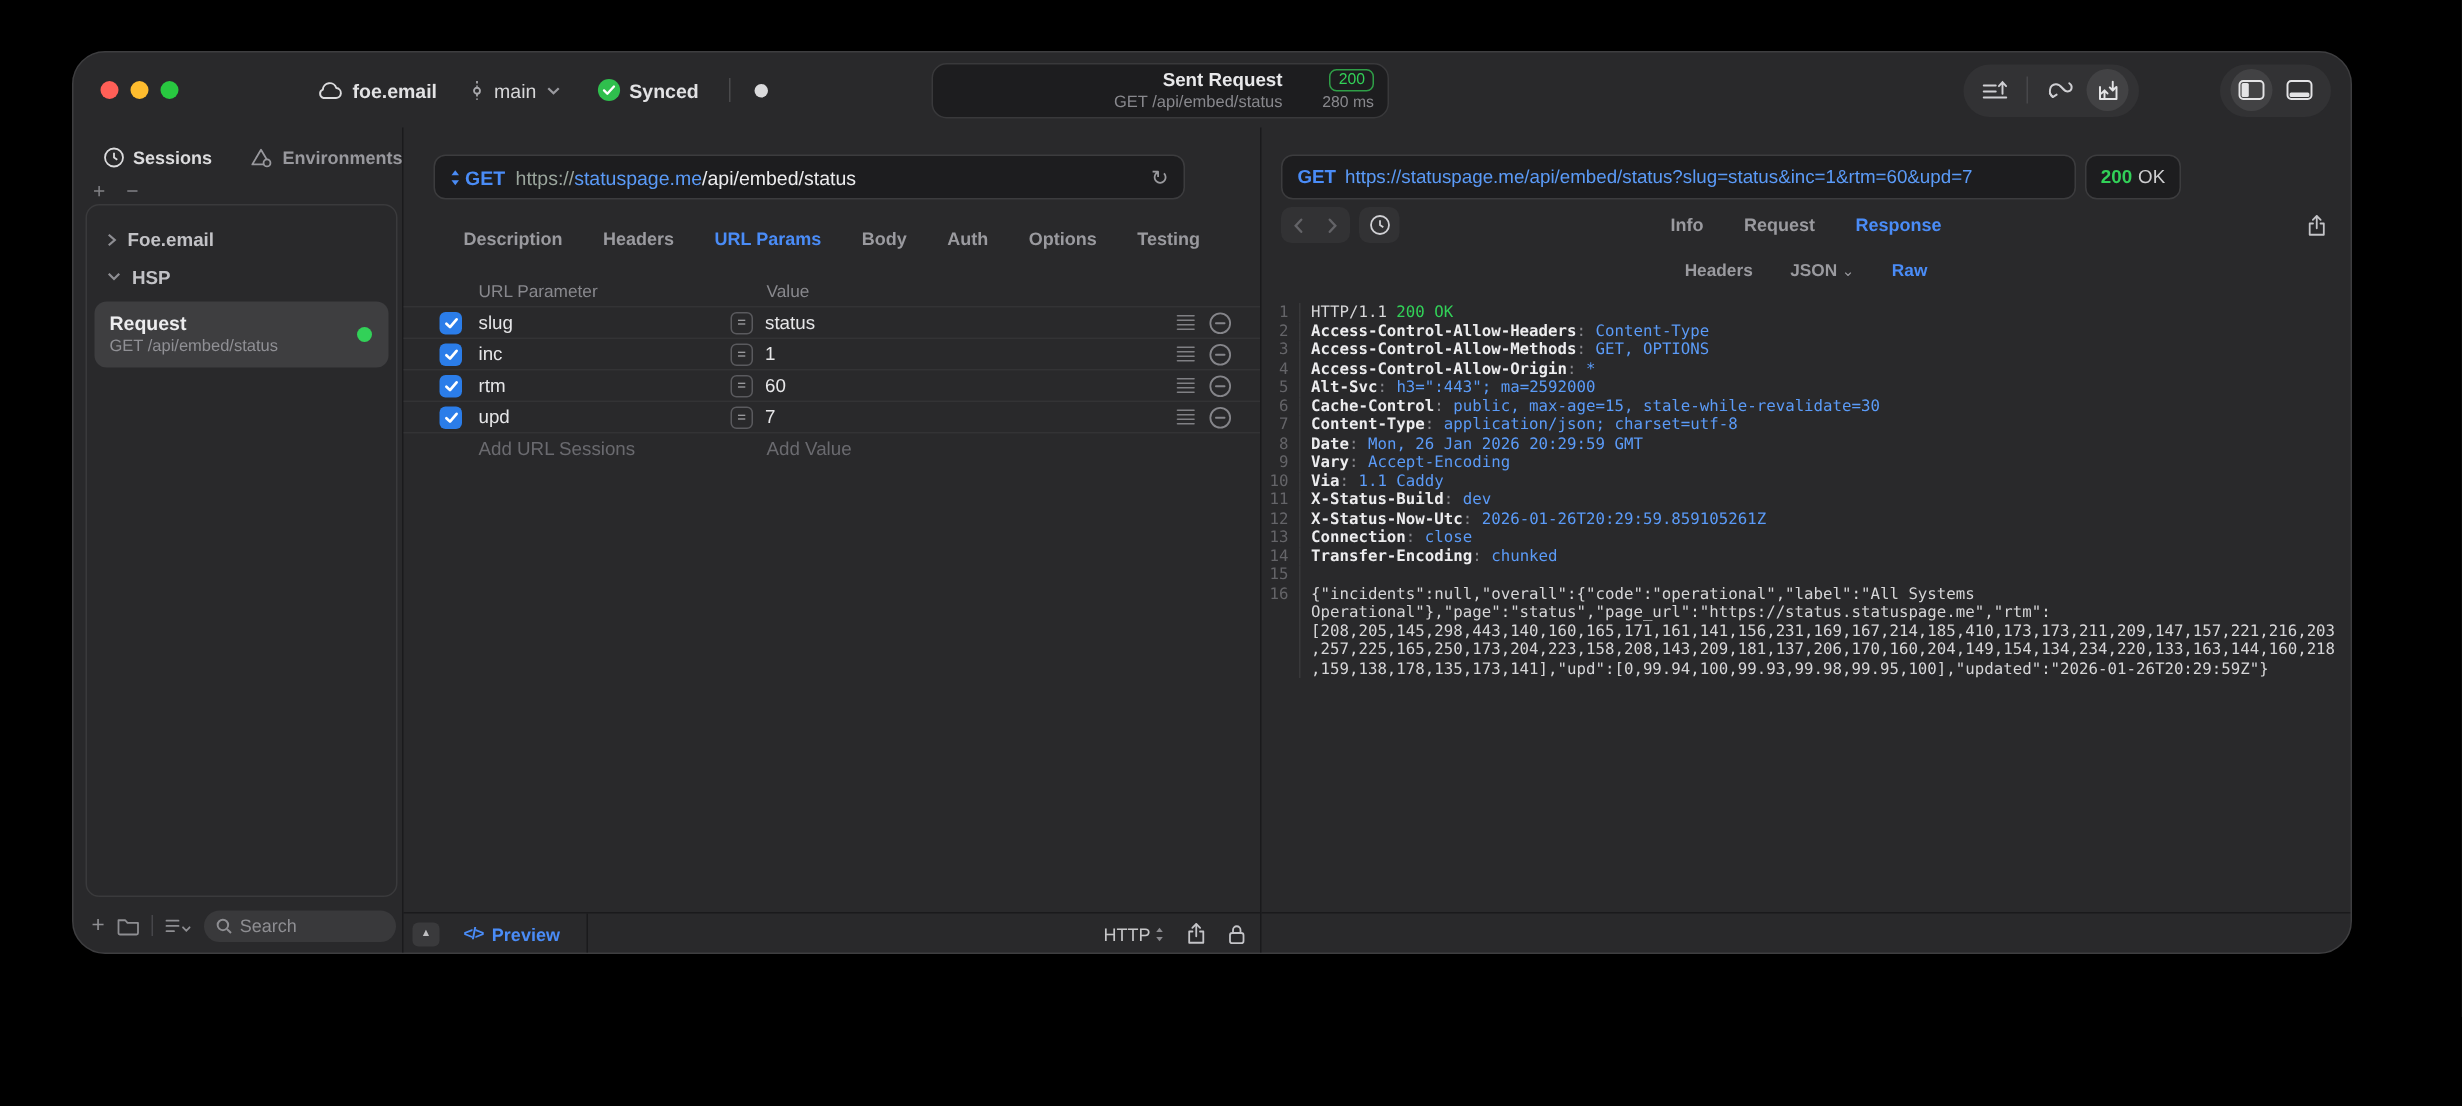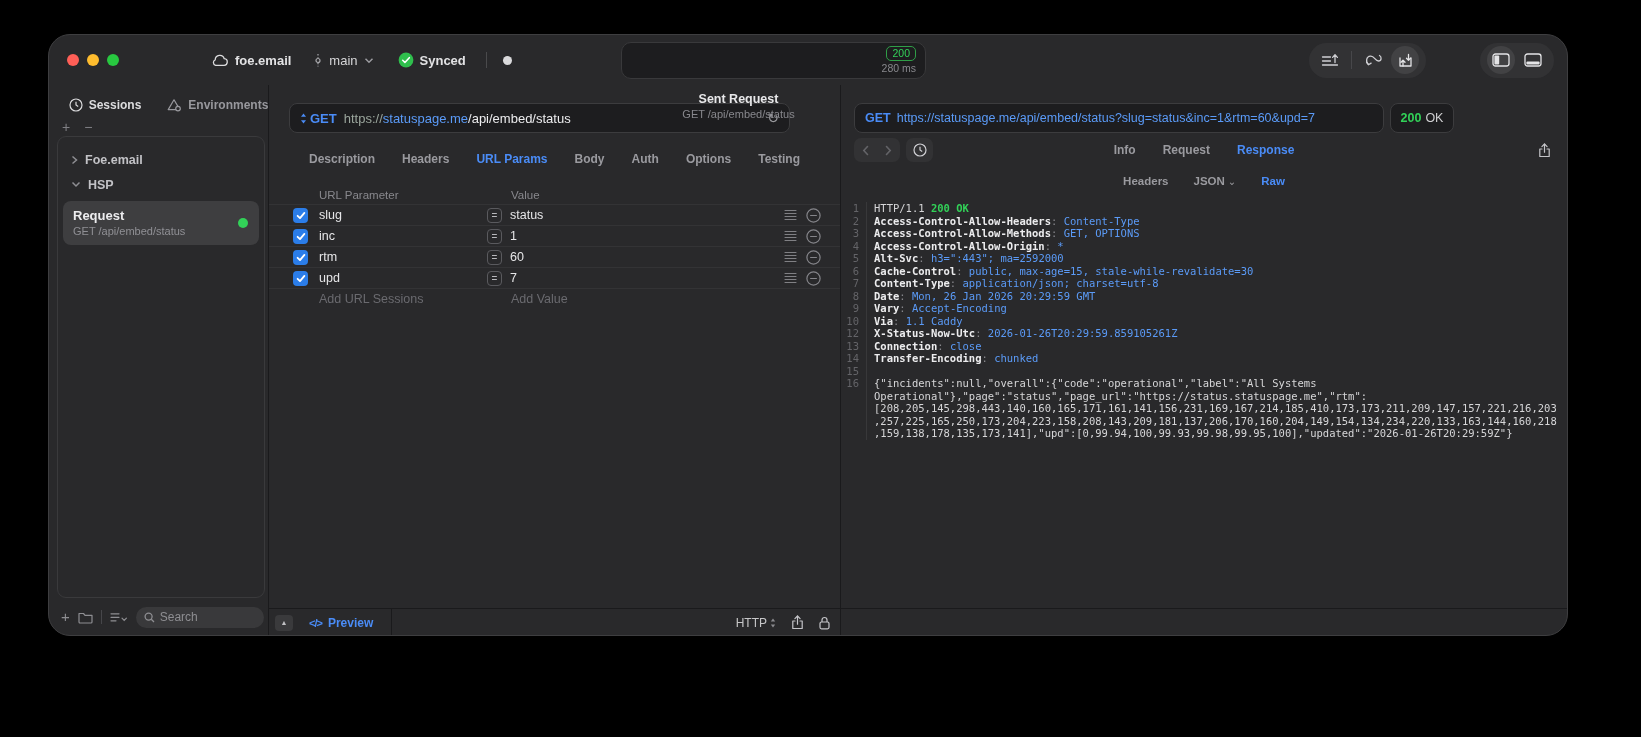--- a/index.html
+++ b/index.html
@@ -15,21 +15,21 @@
   .tl-red{background:#ff5f57;} .tl-yellow{background:#febc2e;} .tl-green{background:#28c840;}
   .tb-group { display:flex; align-items:center; gap:6px; color:#e2e2e4; font-size:13px; font-weight:bold; }
   .proj { margin-left:92px; }
   .branch { margin-left:22px; color:#d6d6d8; font-weight:normal; }
   .synced { margin-left:24px; }
   .tb-sep { width:1px; height:16px; background:#4a4a4c; margin-left:20px; }
   .tb-dot { width:9px; height:9px; border-radius:50%; background:#dadadc; margin-left:16px; }
 
   .sent-pill { position:absolute; left:572px; top:7px; width:305px; height:37px;
     background:#1d1d1f; border:1px solid #39393b; border-radius:10px; }
-  .sent-center { position:absolute; left:0; right:70px; top:2px; text-align:center;margin-top:46px; }
+  .sent-center { position:absolute; left:0; right:70px; top:2px; text-align:right; }
   .sent-title { font-size:12.5px; font-weight:bold; color:#e8e8ea; line-height:16px; }
   .sent-sub { font-size:11px; color:#88888d; line-height:14px; }
   .sent-right { position:absolute; right:9px; top:3px; display:flex; flex-direction:column; align-items:flex-end; gap:1px; }
   .badge-200 { font-size:10.5px; color:#32d158; border:1px solid #2f9e47; border-radius:5px; padding:0 5px; line-height:13px; }
   .sent-ms { font-size:10.5px; color:#88888d; }
 
   .tb-right { margin-left:auto; display:flex; align-items:center; gap:54px; padding-right:13px; }
   .icon-pill { display:flex; align-items:center; background:#323234; border-radius:18px; height:35px; padding:0 7px; gap:4px; }
   .icon-btn { width:28px; height:28px; display:flex; align-items:center; justify-content:center; border-radius:50%; }
   .icon-btn.active { background:#424244; }
@@ -109,21 +109,21 @@
   .resp-subtabs { height:18px; margin-top:10px; display:flex; justify-content:center; gap:25px; align-items:center; }
   .resp-subtabs .tab { font-size:11.5px; }
   .chev { color:#9a9a9f; font-size:10px; margin-left:3px; font-weight:normal; }
 
   
   .code-area { flex:1; margin-top:12px; overflow:hidden; font-family:"DejaVu Sans Mono","Liberation Mono",monospace;
     font-size:10.5px; line-height:12.5px; padding-right:8px; }
   .code-line { display:flex; min-height:12.5px; }
   .ln { width:26px; flex:none; text-align:right; padding-right:7px; color:#646468; border-right:1px solid #38383a; margin-right:7px; }
   .code { flex:1; white-space:pre-wrap; overflow-wrap:anywhere; color:#d6d6d8; }
-  .c-w { color:#d6d6d8; } .c-g { color:#32d158; font-weight:bold; }
+  .c-w { color:#d6d6d8; } .c-g { color:#32d158; font-weight:normal; }
   .c-hn { color:#ececee; font-weight:bold; } .c-p { color:#85858a; } .c-hv { color:#5b9bf8; }
   .right-footer { height:28px; border-top:1px solid #1a1a1c; }
 
   svg { display:block; }
 </style>
 </head>
 <body>
 
 <div class="window">
 
@@ -577,20 +577,24 @@
           </div>
           <div class="code-line">
             <span class="ln">9</span>
             <span class="code"><span class="c-hn">Vary</span><span class="c-p">: </span><span class="c-hv">Accept-Encoding</span></span>
           </div>
           <div class="code-line">
             <span class="ln">10</span>
             <span class="code"><span class="c-hn">Via</span><span class="c-p">: </span><span class="c-hv">1.1 Caddy</span></span>
           </div>
           <div class="code-line">
+            <span class="ln">11</span>
+            <span class="code"><span class="c-hn">X-Status-Build</span><span class="c-p">: </span><span class="c-hv">dev</span></span>
+          </div>
+          <div class="code-line">
             <span class="ln">12</span>
             <span class="code"><span class="c-hn">X-Status-Now-Utc</span><span class="c-p">: </span><span class="c-hv">2026-01-26T20:29:59.859105261Z</span></span>
           </div>
           <div class="code-line">
             <span class="ln">13</span>
             <span class="code"><span class="c-hn">Connection</span><span class="c-p">: </span><span class="c-hv">close</span></span>
           </div>
           <div class="code-line">
             <span class="ln">14</span>
             <span class="code"><span class="c-hn">Transfer-Encoding</span><span class="c-p">: </span><span class="c-hv">chunked</span></span>

